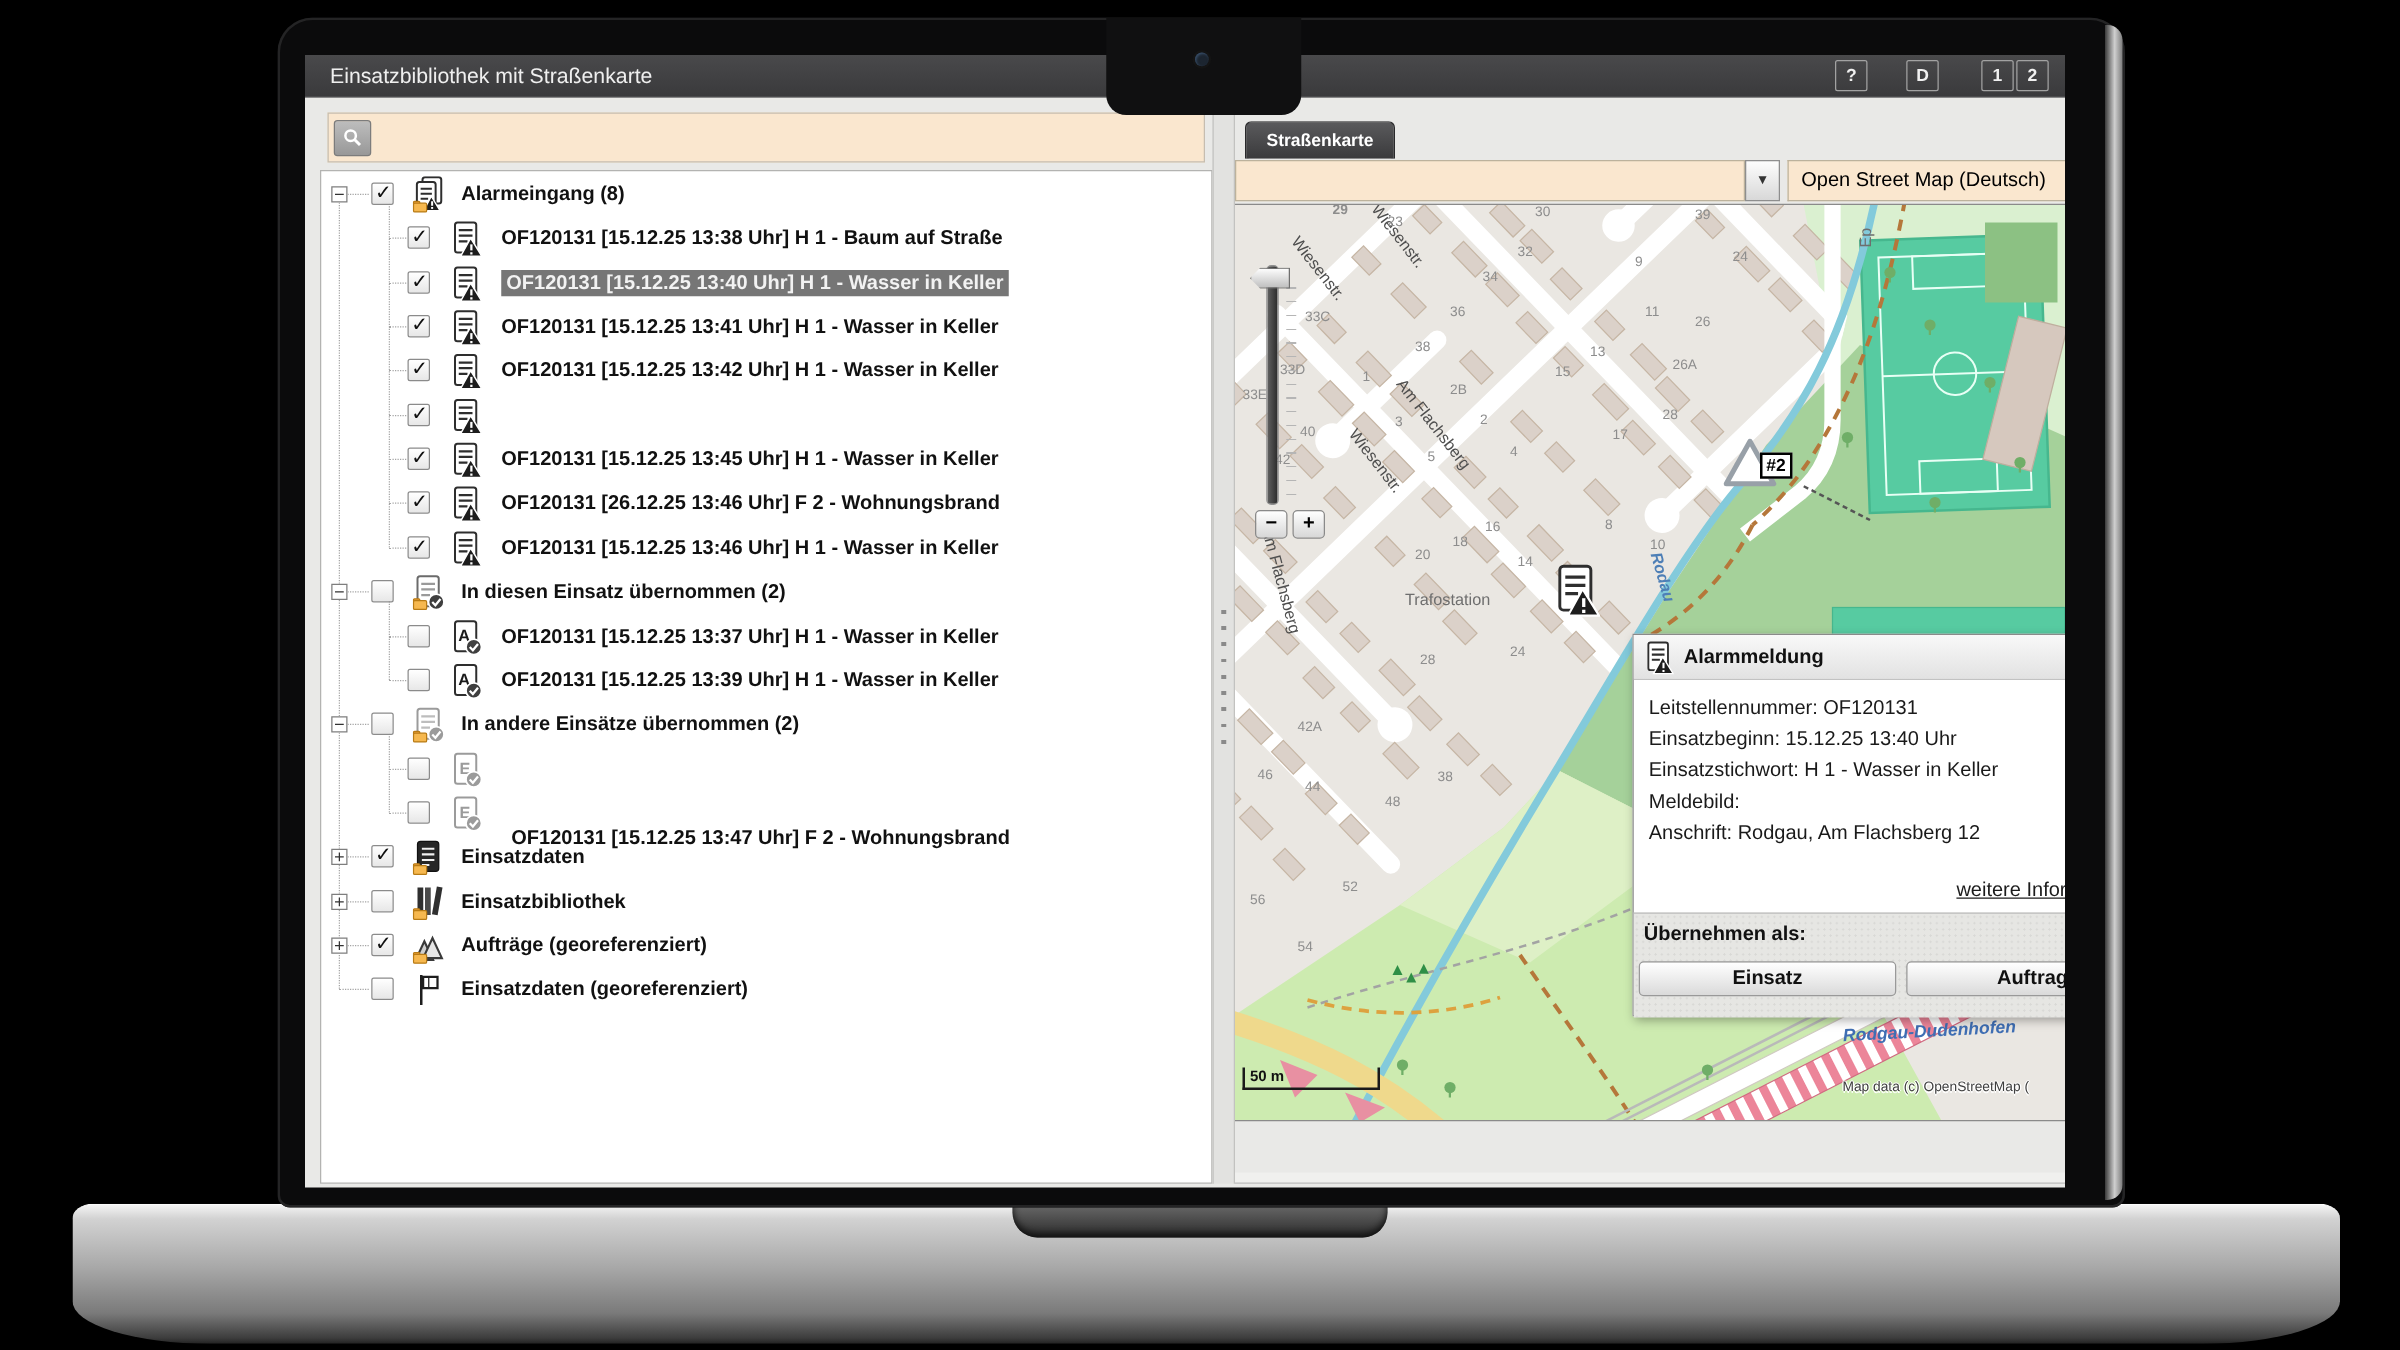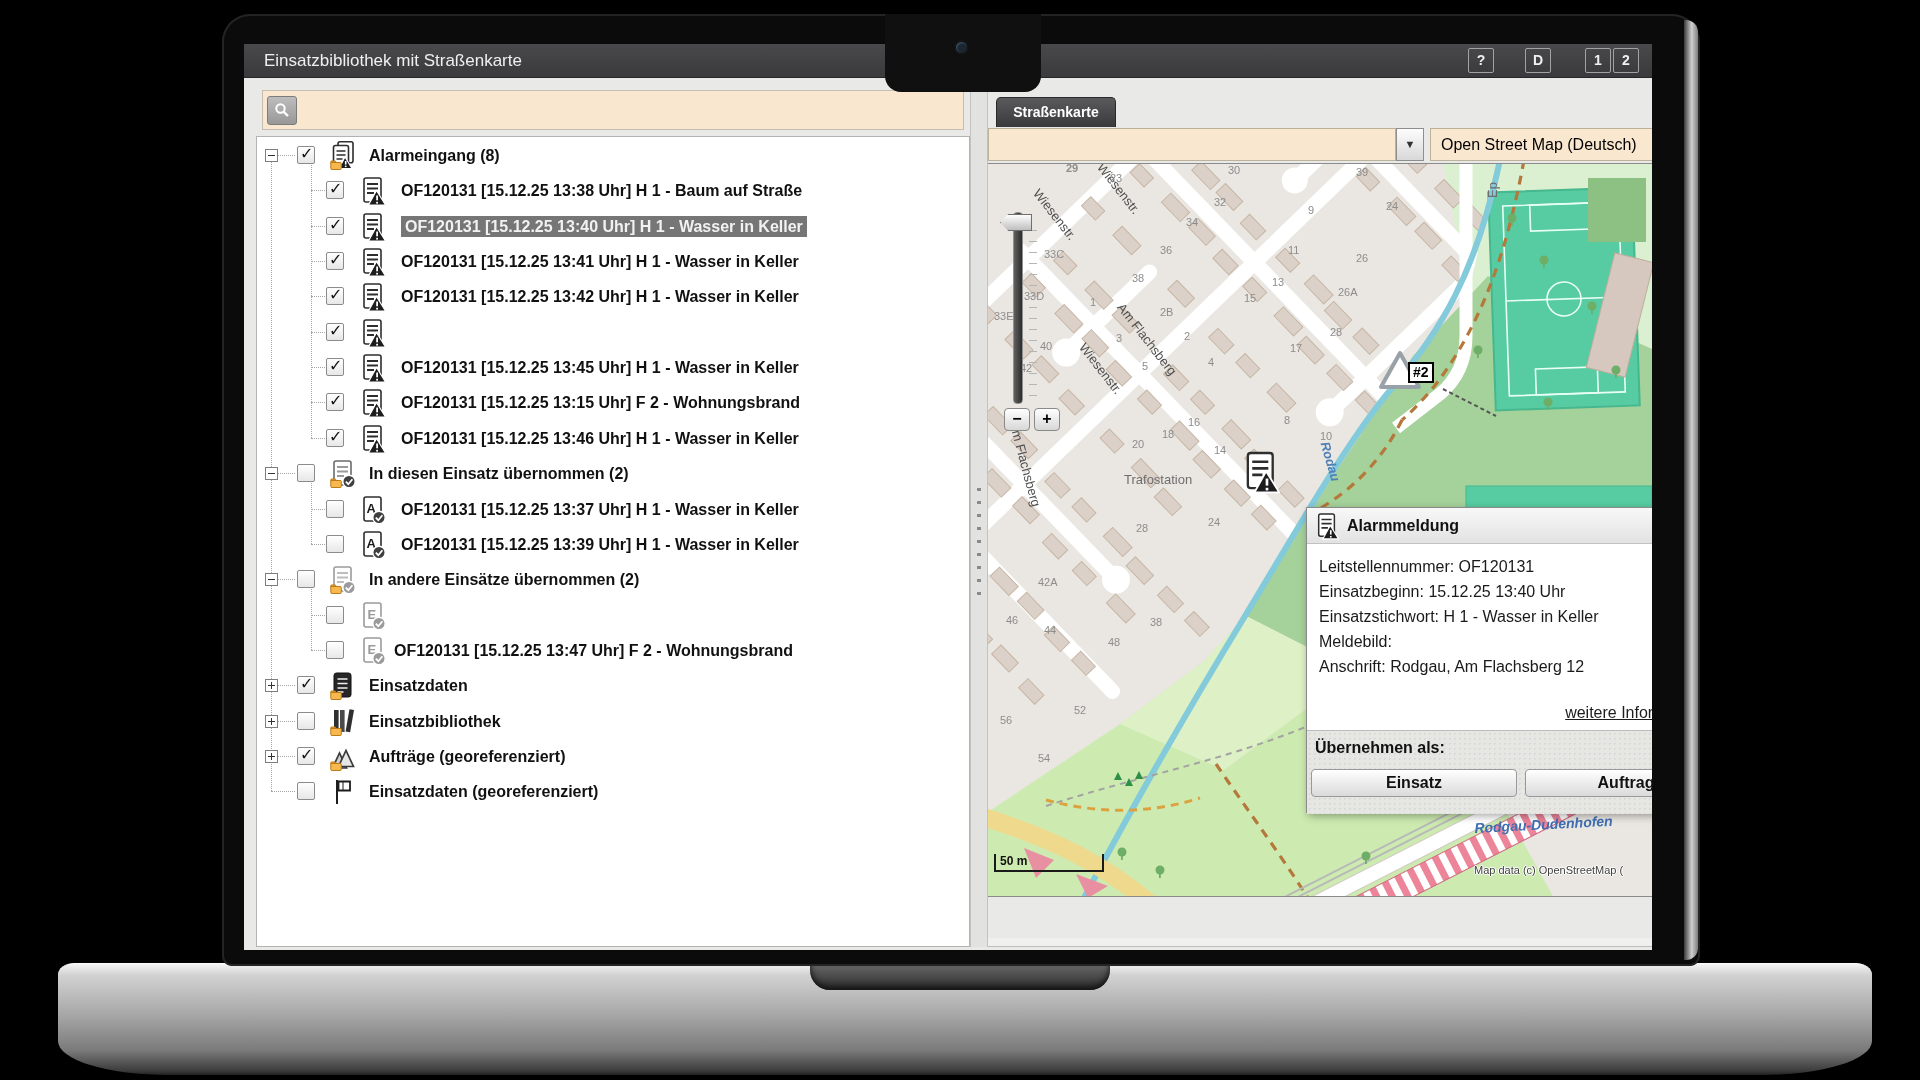--- a/index.html
+++ b/index.html
@@ -254,21 +254,21 @@
             <div class="cb" style="left: 69px;">
               <span class="tick">✓</span>
             </div>
             <span class="ticon" style="left: 103px;"><svg width="26" height="30" viewBox="0 0 26 30">
                 <rect x="4" y="2" width="17" height="24" rx="2" fill="#ffffff" stroke="#2e2e2e" stroke-width="1.6"></rect>
                 <path d="M7 8h11M7 12.5h11M7 17h7" stroke="#2e2e2e" stroke-width="1.8" fill="none"></path>
                 <path d="M16.5 14.5 25.5 29 8.5 29z" fill="#1d1d1d" stroke="#ffffff" stroke-width="1.2"></path>
                 <rect x="16.2" y="19.5" width="1.8" height="4.8" fill="#fff"></rect>
                 <rect x="16.2" y="25.8" width="1.8" height="1.8" fill="#fff"></rect>
               </svg></span>
-            <span class="tlabel" style="left: 144px;">OF120131 [15.12.25 13:15 Uhr] F 2 - Wohnungsbrand</span>
+            <span class="tlabel" style="left: 144px;">OF120131 [26.12.25 13:46 Uhr] F 2 - Wohnungsbrand</span>
           </div>
           <div class="trow" style="top: 283.8px;">
             <div class="stub" style="left: 54px; width: 14px;"></div>
             <div class="cb" style="left: 69px;">
               <span class="tick">✓</span>
             </div>
             <span class="ticon" style="left: 103px;"><svg width="26" height="30" viewBox="0 0 26 30">
                 <rect x="4" y="2" width="17" height="24" rx="2" fill="#ffffff" stroke="#2e2e2e" stroke-width="1.6"></rect>
                 <path d="M7 8h11M7 12.5h11M7 17h7" stroke="#2e2e2e" stroke-width="1.8" fill="none"></path>
                 <path d="M16.5 14.5 25.5 29 8.5 29z" fill="#1d1d1d" stroke="#ffffff" stroke-width="1.2"></path>
@@ -339,21 +339,21 @@
           </div>
           <div class="trow" style="top: 495.9px;">
             <div class="stub" style="left: 54px; width: 14px;"></div>
             <div class="cb" style="left: 69px;"></div>
             <span class="ticon" style="left: 103px;"><svg width="26" height="30" viewBox="0 0 26 30">
                 <rect x="4" y="2" width="17" height="24" rx="2" fill="#ffffff" stroke="#9b9b9b" stroke-width="1.6"></rect>
                 <text x="7.5" y="18" font-size="13" font-weight="bold" fill="#9b9b9b">E</text>
                 <circle cx="19" cy="22.5" r="6.2" fill="#9b9b9b" stroke="#fff" stroke-width="1.4"></circle>
                 <path d="M15.8 22.6 18.3 25.2 22.4 20.2" stroke="#fff" stroke-width="1.8" fill="none"></path>
               </svg></span>
-            <span class="tlabel" style="left: 137px;">OF120131 [15.12.25 13:47 Uhr] F 2 - Wohnungsbrand</span>
+            <span class="tlabel" style="left: 152px; margin-top: 20px;">OF120131 [15.12.25 13:47 Uhr] F 2 - Wohnungsbrand</span>
           </div>
           <div class="trow" style="top: 531.25px;">
             <div class="stub" style="left: 14px; width: 24px;"></div>
             <div class="exp plus"></div>
             <div class="cb" style="left: 40px;">
               <span class="tick">✓</span>
             </div>
             <span class="ticon" style="left: 73px;"><svg width="26" height="30" viewBox="0 0 26 30">
                 <rect x="4" y="2" width="17" height="24" rx="2.5" fill="#262626" stroke="#111"></rect>
                 <path d="M7.5 8h10M7.5 12.5h10M7.5 17h10M7.5 21h6" stroke="#f0f0f0" stroke-width="1.7"></path>
@@ -614,21 +614,21 @@
           <span class="hnum" style="left: 6px; top: 146px;">33E</span>
           <span class="hnum" style="left: 52px; top: 176px;">40</span>
           <span class="hnum" style="left: 32px; top: 198px;">42</span>
           <span class="hnum" style="left: 102px; top: 132px;">1</span>
           <span class="hnum" style="left: 128px; top: 168px;">3</span>
           <span class="hnum" style="left: 154px; top: 196px;">5</span>
           <span class="hnum" style="left: 172px; top: 142px;">2B</span>
           <span class="hnum" style="left: 196px; top: 166px;">2</span>
           <span class="hnum" style="left: 220px; top: 192px;">4</span>
           <span class="hnum" style="left: 320px; top: 40px;">9</span>
-          <span class="hnum" style="left: 300px; top: 80px;">11</span>
+          <span class="hnum" style="left: 328px; top: 80px;">11</span>
           <span class="hnum" style="left: 284px; top: 112px;">13</span>
           <span class="hnum" style="left: 256px; top: 128px;">15</span>
           <span class="hnum" style="left: 368px; top: 2px;">39</span>
           <span class="hnum" style="left: 398px; top: 36px;">24</span>
           <span class="hnum" style="left: 368px; top: 88px;">26</span>
           <span class="hnum" style="left: 350px; top: 122px;">26A</span>
           <span class="hnum" style="left: 342px; top: 162px;">28</span>
           <span class="hnum" style="left: 302px; top: 178px;">17</span>
           <span class="hnum" style="left: 144px; top: 274px;">20</span>
           <span class="hnum" style="left: 174px; top: 264px;">18</span>

